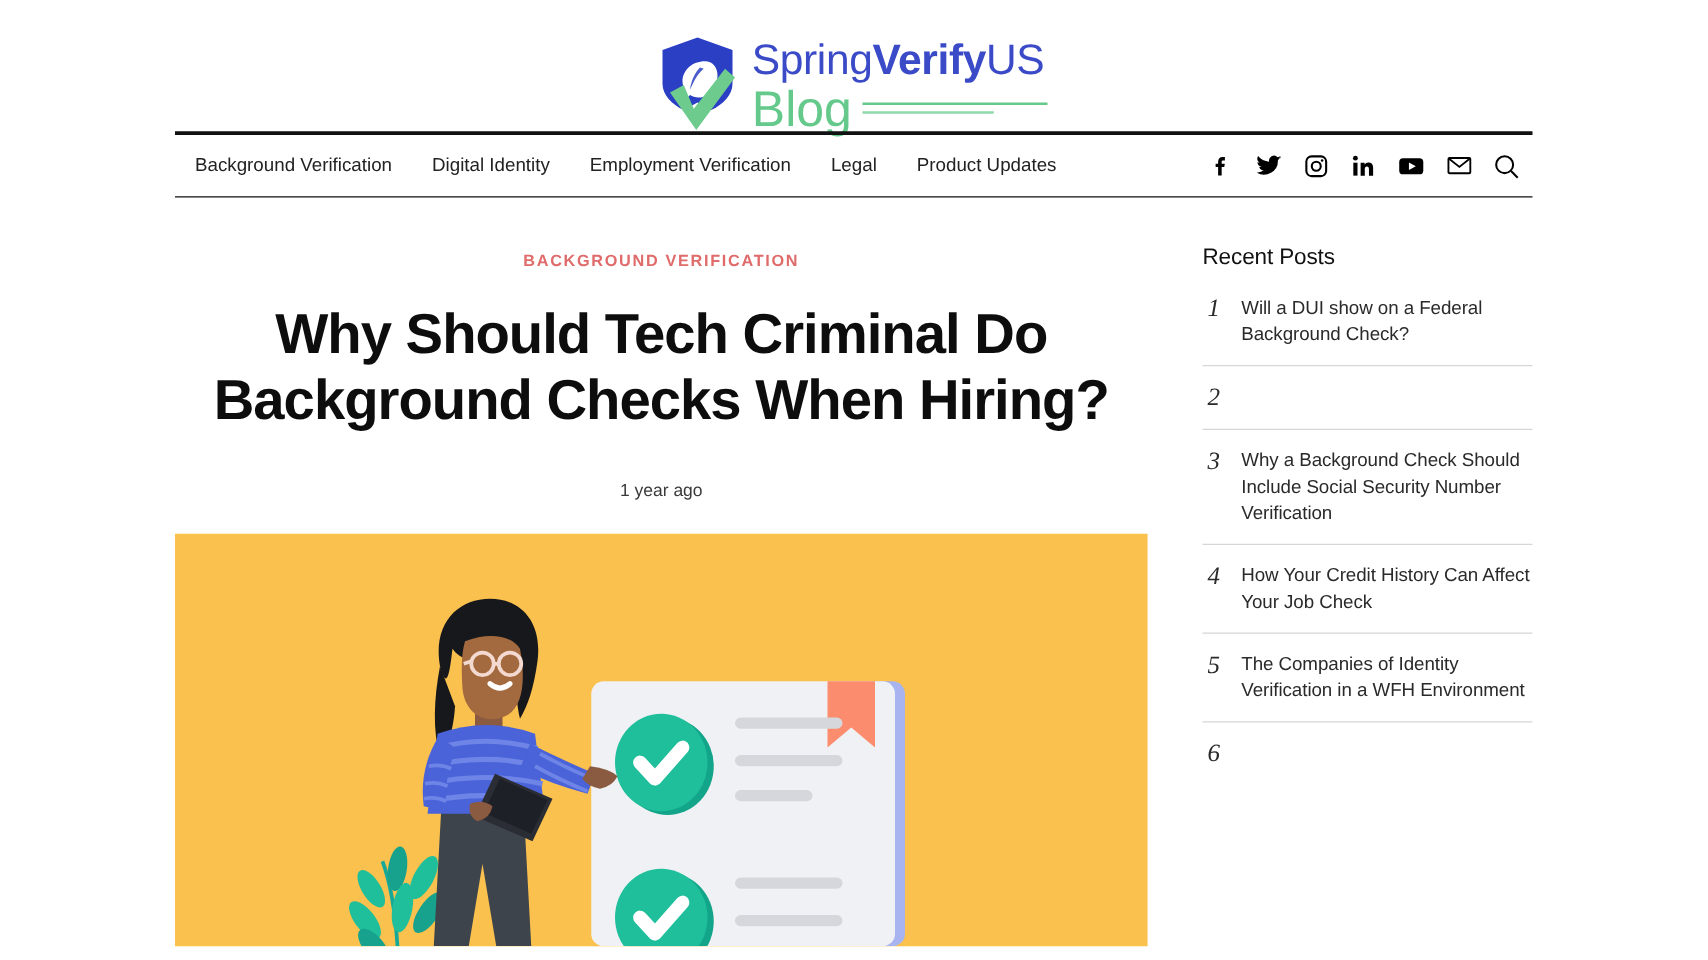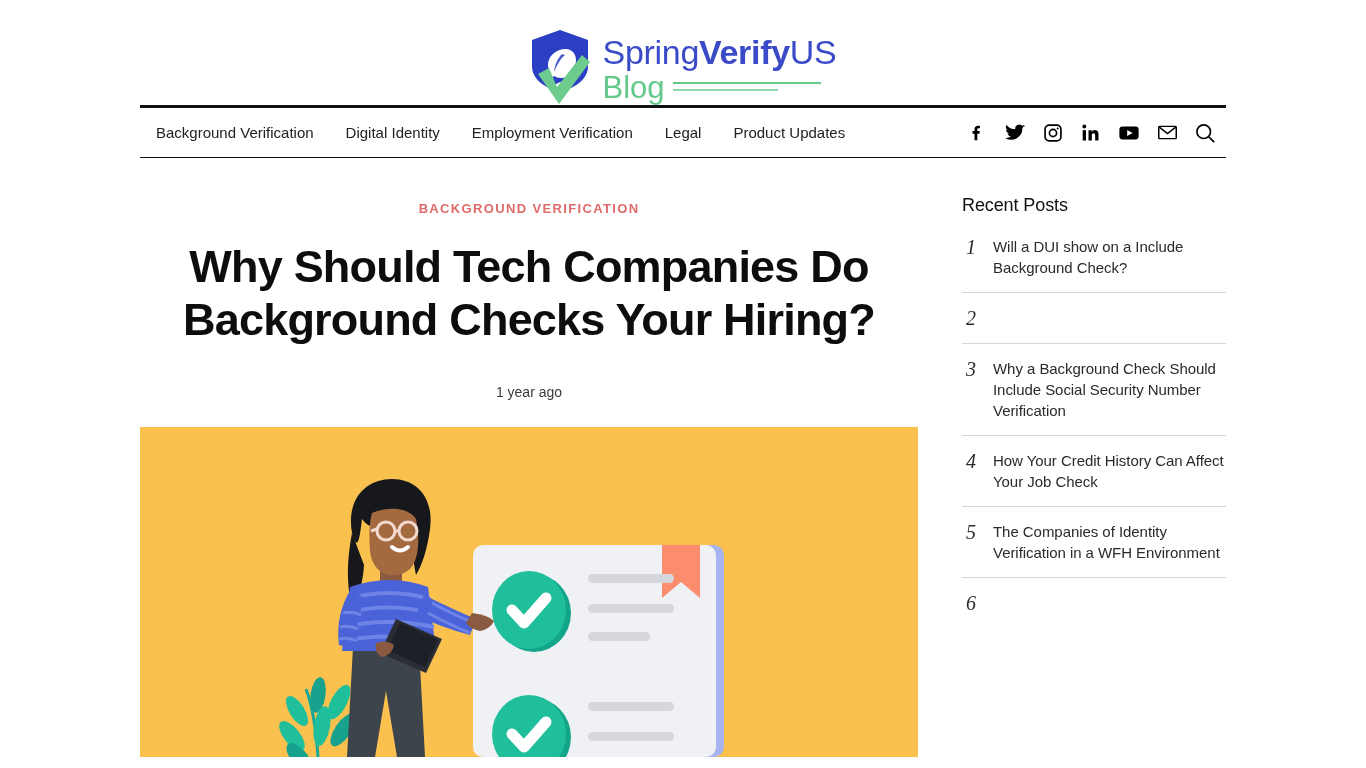--- a/index.html
+++ b/index.html
@@ -40,21 +40,21 @@
   .logo-line1 .lt-spring { font-weight: 400; }
   .logo-line1 .lt-verify { font-weight: 700; }
   .logo-line1 .lt-us { font-weight: 400; }
   .logo-line2 {
     display: flex;
     align-items: center;
     gap: 8px;
     margin-top: 1px;
   }
   .logo-blog {
-    font-size: 31px;
+    font-size: 40px;
     font-weight: 400;
     color: #64C98A;
     line-height: 1.05;
     letter-spacing: 0px;
   }
   .logo-rules { display: flex; flex-direction: column; gap: 5px; padding-bottom: 4px; }
   .logo-rules .r1 { width: 148px; height: 2px; background: #64C98A; }
   .logo-rules .r2 { width: 105px; height: 2px; background: #8FD9AC; }
 
   
@@ -259,21 +259,21 @@
         </svg>
       </span>
 
     </div>
   </div>
 
   <div class="content">
 
     <div class="article">
       <div class="cat-label">BACKGROUND VERIFICATION</div>
-      <h1 class="art-title">Why Should Tech Companies Do Background Checks Your Hiring?</h1>
+      <h1 class="art-title">Why Should Tech Criminal Do Background Checks When Hiring?</h1>
       <div class="art-date">1 year ago</div>
 
       <div class="hero">
         <svg width="778" height="330" viewBox="0 0 778 330" aria-hidden="true">
           <rect x="0" y="0" width="778" height="330" fill="#FBC14E"></rect>
 
           <g>
             <path d="M178 330 C176 300 172 278 166 262" stroke="#17A897" stroke-width="3" fill="none"></path>
             <ellipse cx="199" cy="275" rx="8" ry="19" fill="#1FBF9C" transform="rotate(28 199 275)"></ellipse>
             <ellipse cx="178" cy="268" rx="7.5" ry="18" fill="#17A28D" transform="rotate(8 178 268)"></ellipse>
@@ -364,21 +364,21 @@
           </g>
         </svg>
       </div>
     </div>
 
     <div class="aside">
       <div class="aside-title">Recent Posts</div>
       <ul class="post-list">
         <li class="post-item">
           <span class="post-num">1</span>
-          <span class="post-title">Will a DUI show on a Include Background Check?</span>
+          <span class="post-title">Will a DUI show on a Federal Background Check?</span>
         </li>
         <li class="post-item">
           <span class="post-num">2</span>
         </li>
         <li class="post-item">
           <span class="post-num">3</span>
           <span class="post-title">Why a Background Check Should Include Social Security Number Verification</span>
         </li>
         <li class="post-item">
           <span class="post-num">4</span>

